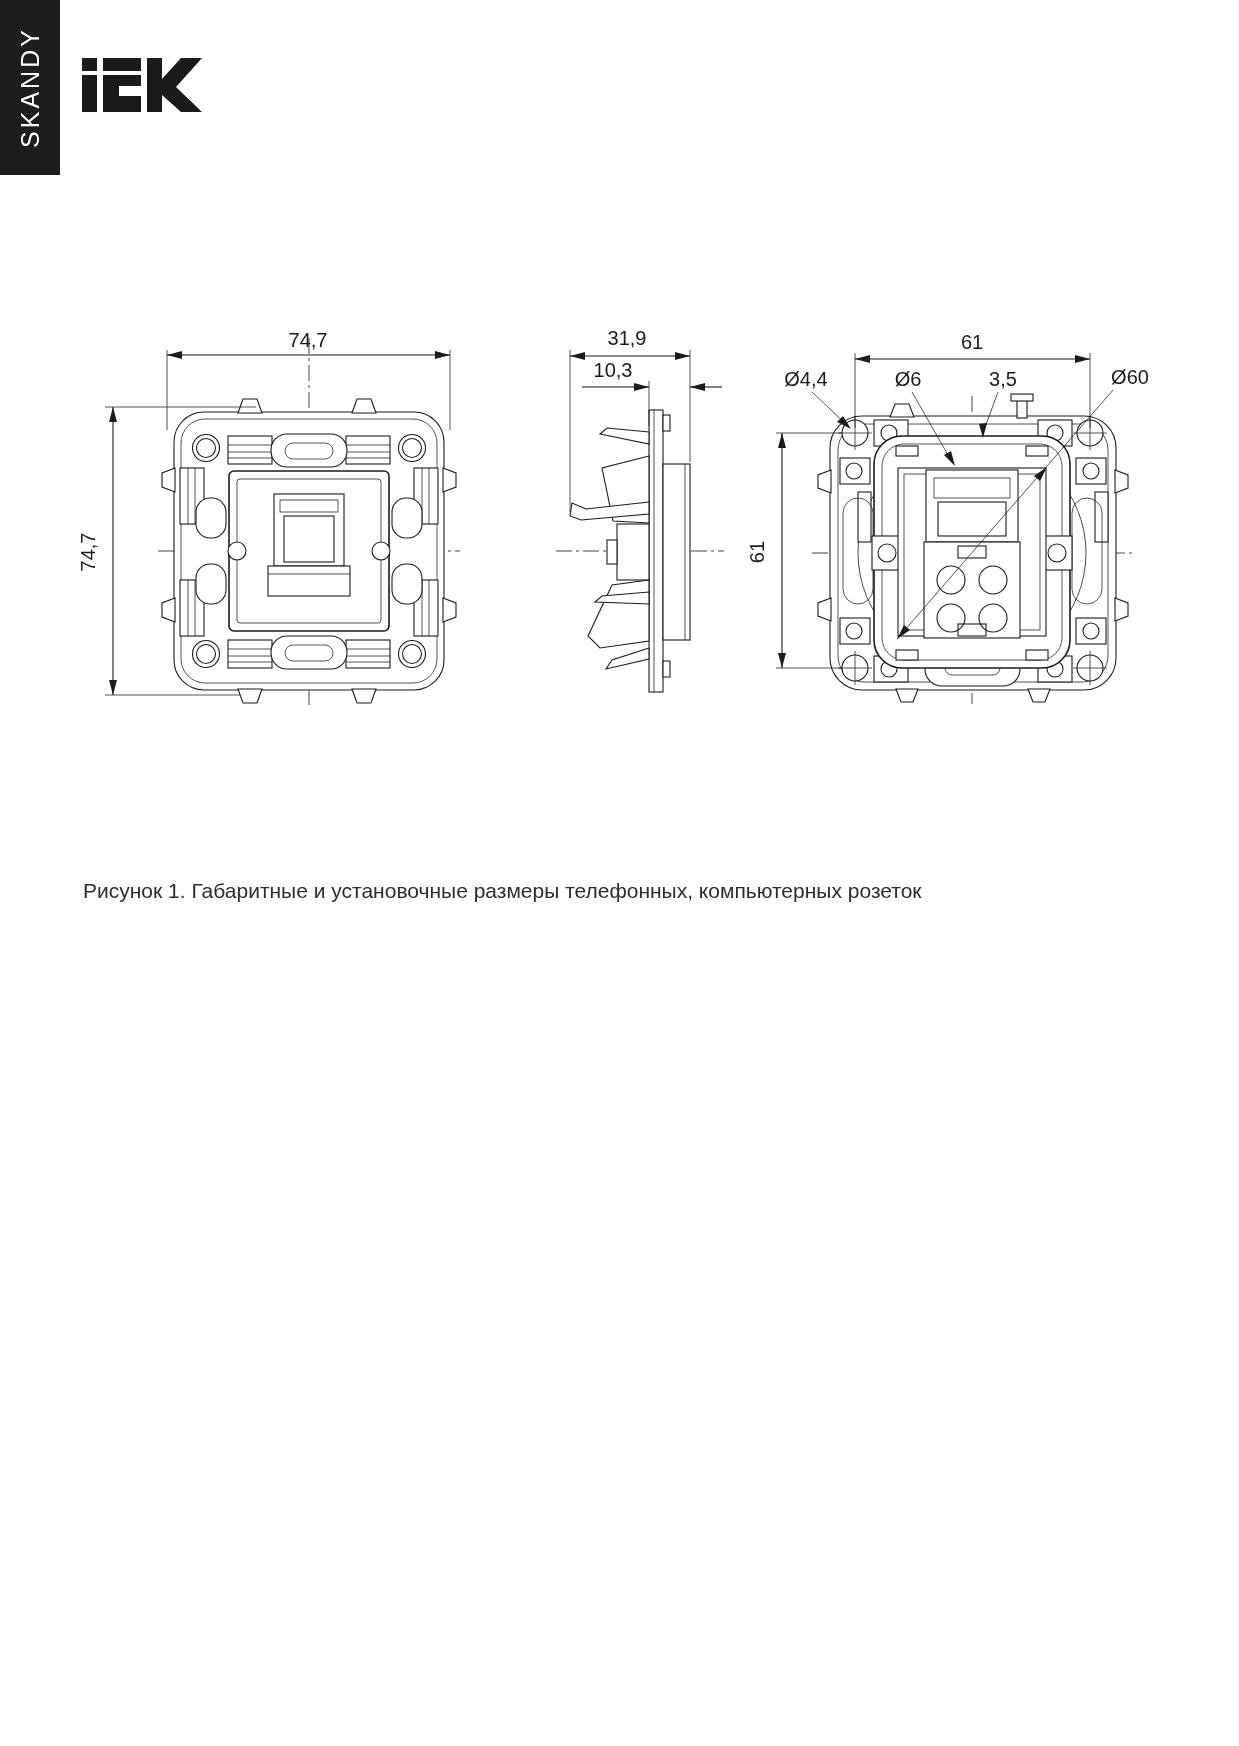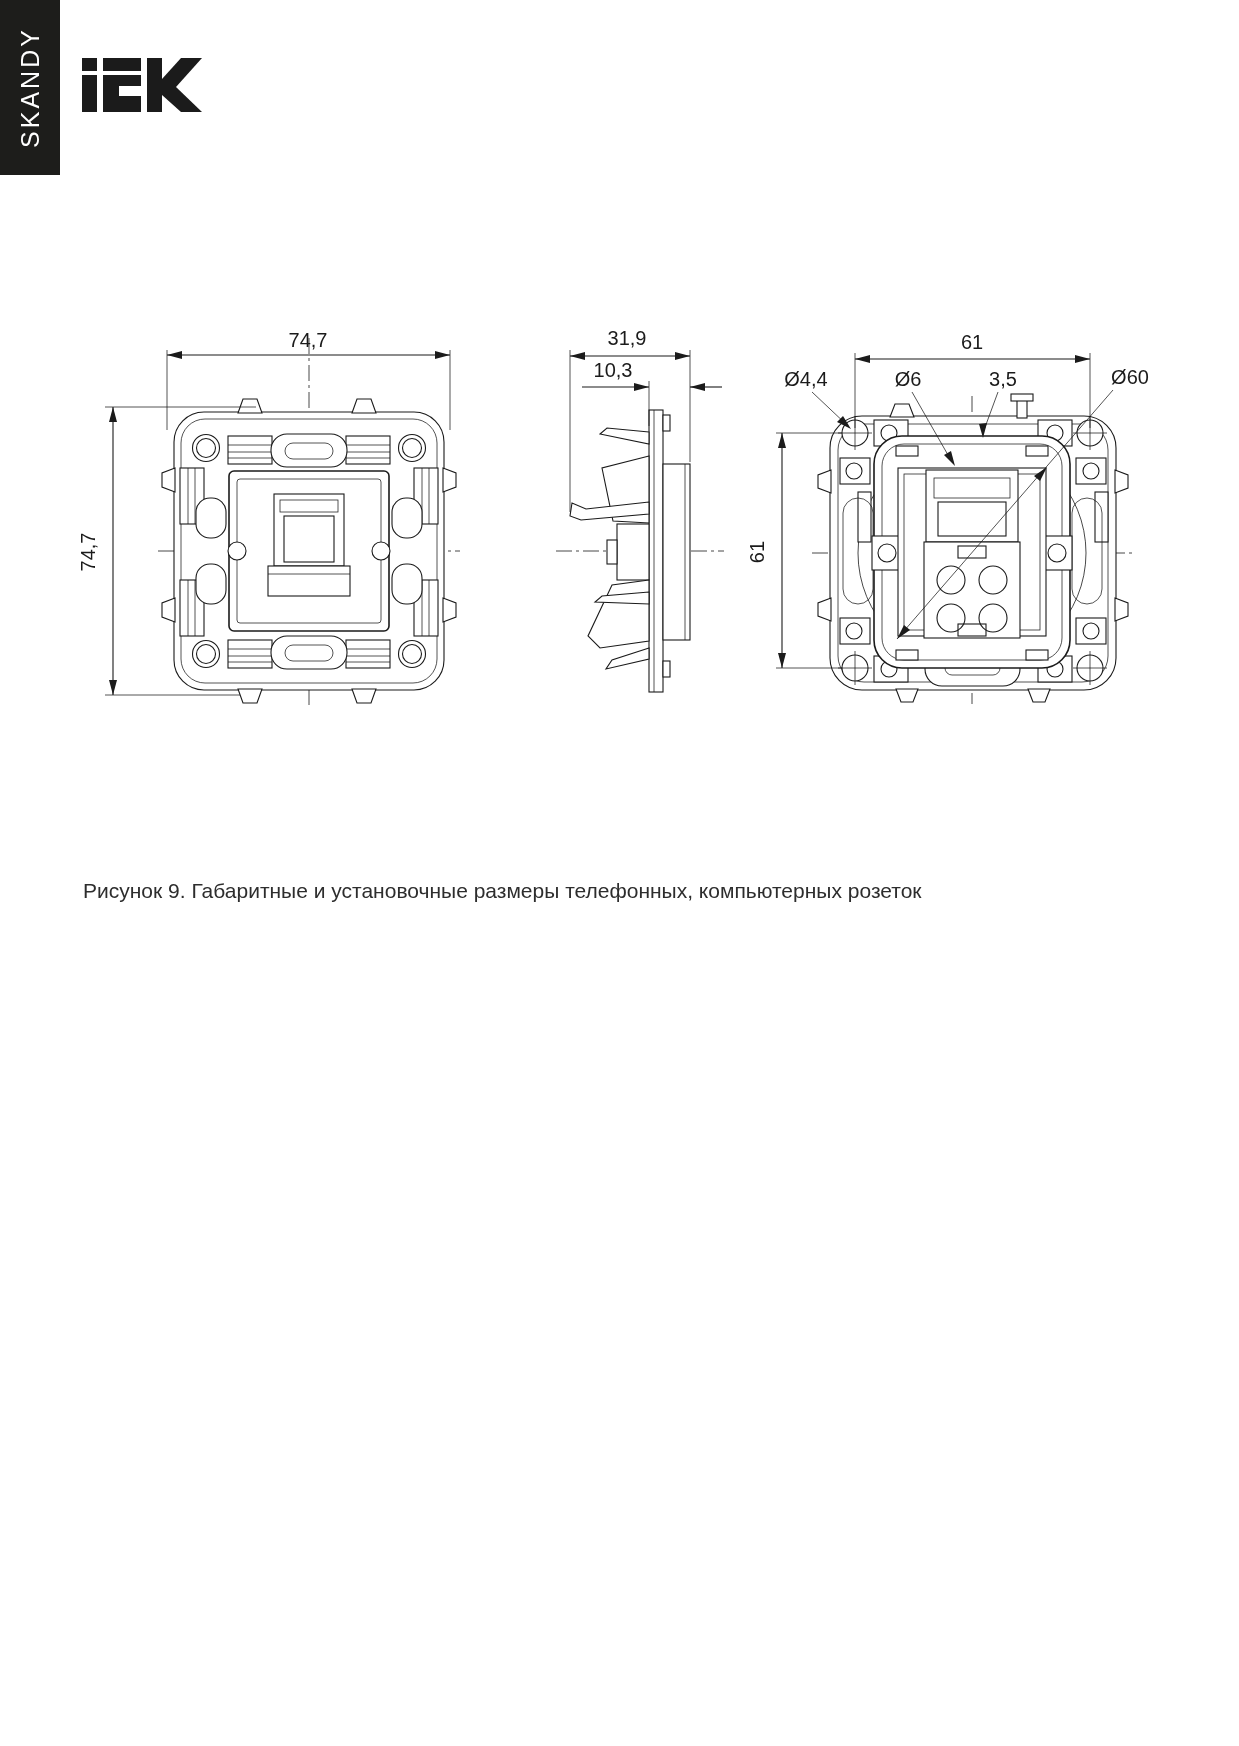--- a/index.html
+++ b/index.html
@@ -340,14 +340,14 @@
 
       <g>
         <line class="thn" x1="1113" y1="390" x2="897" y2="639"></line>
         <polygon class="blk" points="1047,467 1040,481 1034,476"></polygon>
         <polygon class="blk" points="897,639 910,630 904,625"></polygon>
         <text class="dim" x="1130" y="384" text-anchor="middle">Ø60</text>
       </g>
     </g>
   </svg>
 
-  <div class="caption">Рисунок 9. Габаритные и установочные размеры телефонных, компьютерных розеток</div>
+  <div class="caption">Рисунок 1. Габаритные и установочные размеры телефонных, компьютерных розеток</div>
 </div>
 
 </body></html>

